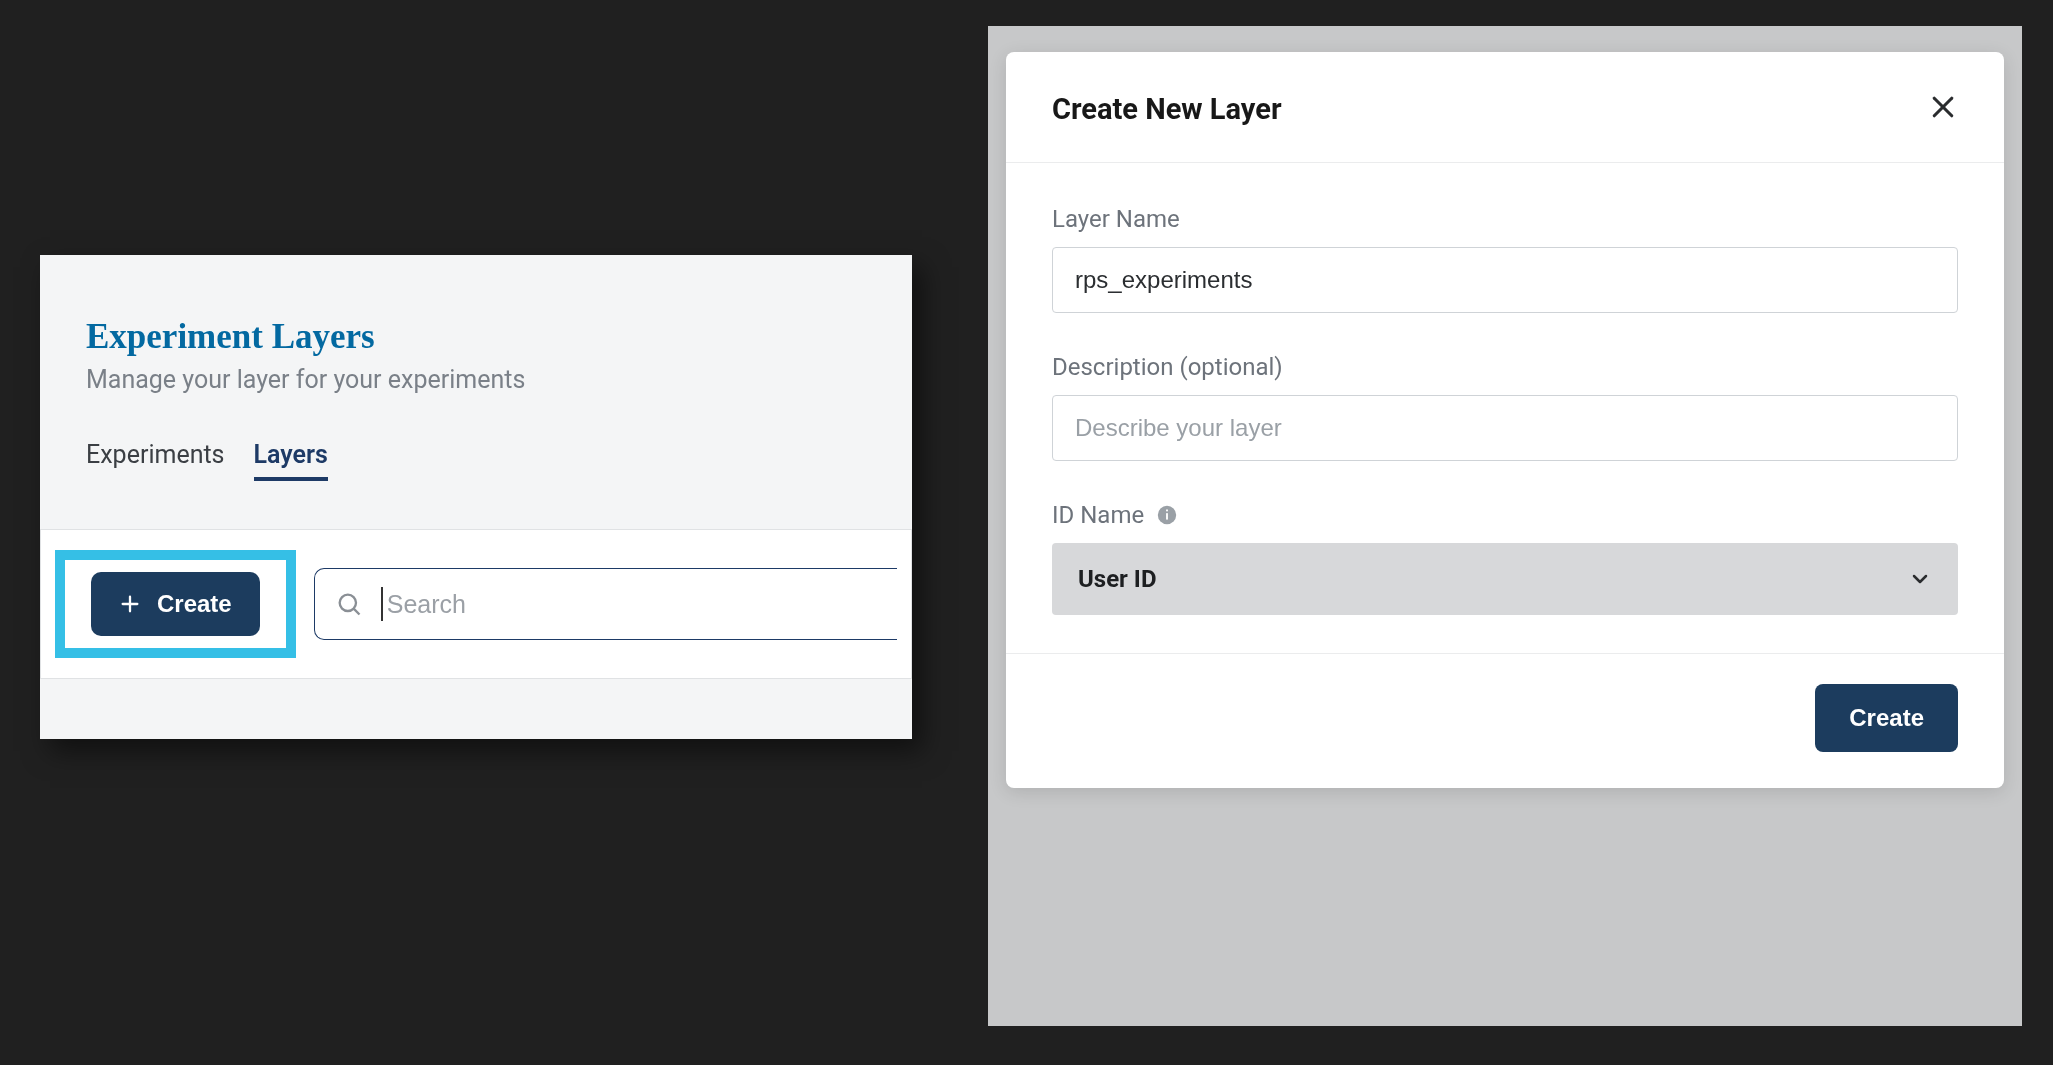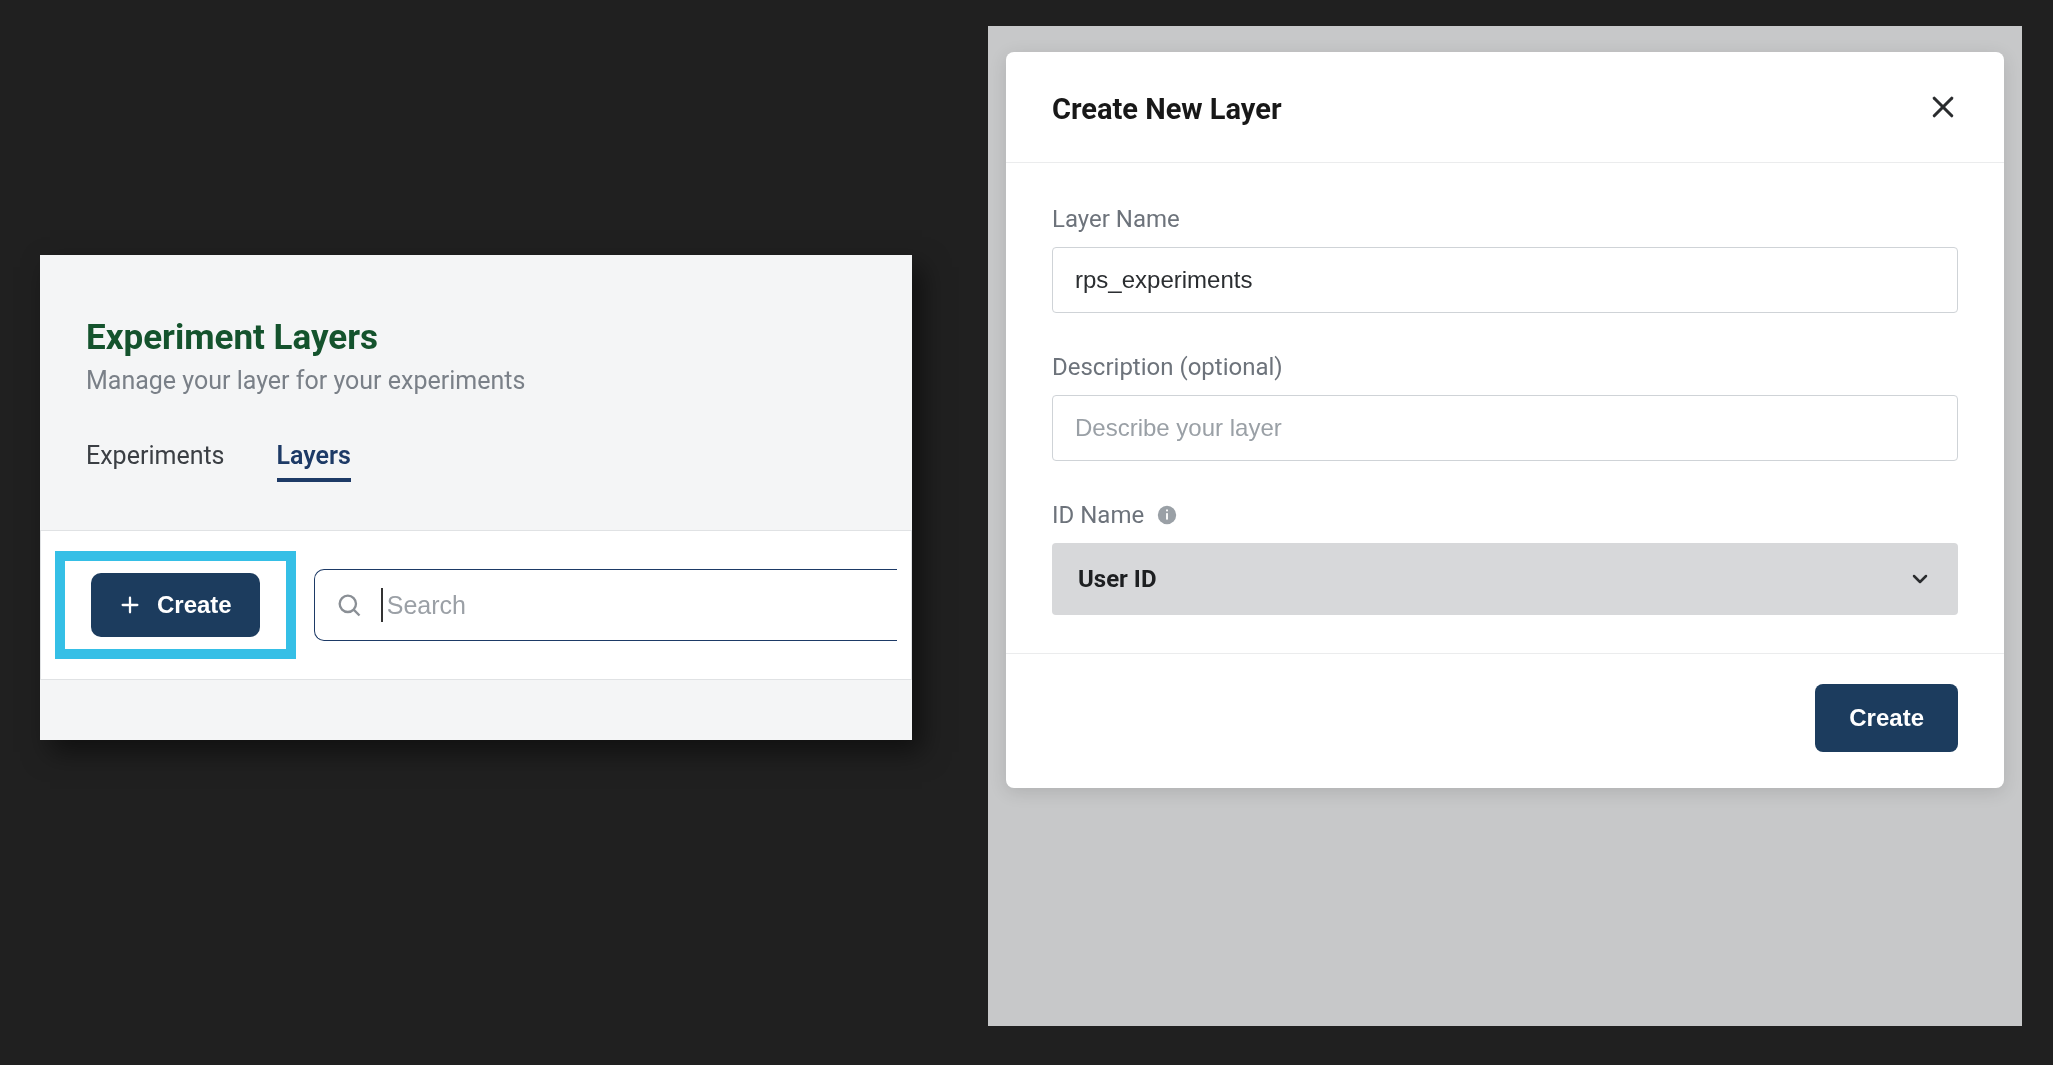--- a/index.html
+++ b/index.html
@@ -18,32 +18,33 @@
       top: 255px;
       width: 872px;
       background: #f4f5f6;
       box-shadow: 10px 12px 25px rgba(0,0,0,0.5);
       padding: 62px 0 60px 0;
     }
     .lp-inner { padding: 0 46px; }
     .lp-title {
       font-size: 35px;
       font-weight: 700;
-      color: #14532d;
+      color: #0369a1;
+      font-family: Liberation Serif, serif;
     }
     .lp-subtitle {
       margin-top: 8px;
       font-size: 25px;
       color: #7a8088;
       font-weight: 400;
     }
     .lp-tabs {
       margin-top: 46px;
       display: flex;
-      gap: 52px;
+      gap: 29px;
     }
     .lp-tab {
       font-size: 25px;
       color: #3b3f44;
       padding-bottom: 8px;
       cursor: pointer;
     }
     .lp-tab.active {
       color: #1d3a66;
       font-weight: 600;

